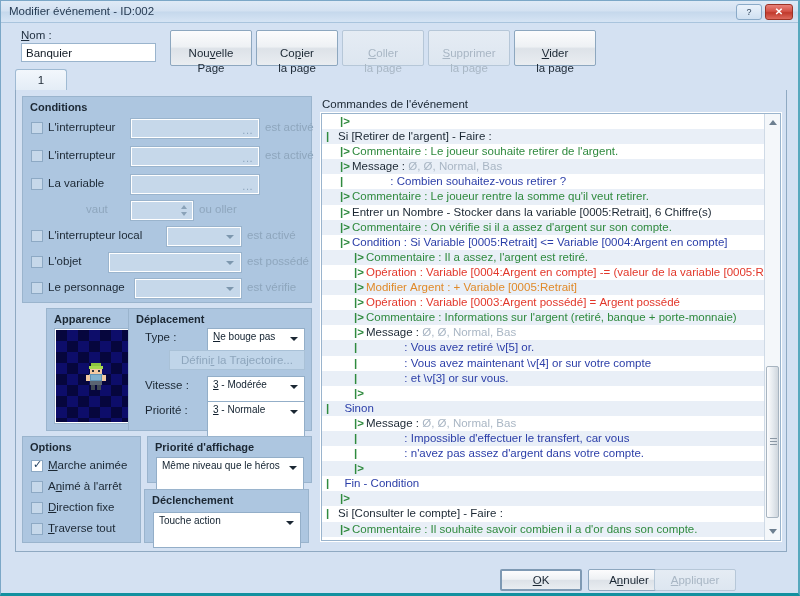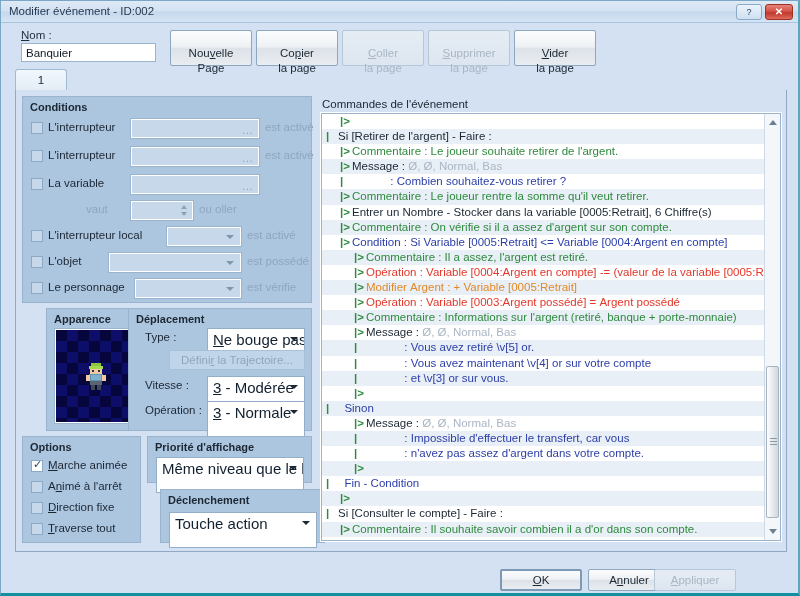--- a/index.html
+++ b/index.html
@@ -227,21 +227,21 @@
 
   
   #grp-deplacement { left: 112px; top: 218px; width: 184px; height: 123px; }
   .dep-label {
     position: absolute; font-size: 11.5px; color: #1b2733;
   }
   .wcombo {
     position: absolute; height: 36px;
     background: #ffffff;
     border: 1px solid #93aec8;
-    font-size: 15px; color: #11202e;
+    font-size: 10px; color: #11202e;
     padding: 2px 18px 0 5px;
     white-space: nowrap; overflow: hidden;
   }
   .wcombo .arr {
     position: absolute; right: 6px; top: 8px;
     width: 0; height: 0;
     border-left: 4px solid transparent;
     border-right: 4px solid transparent;
     border-top: 4px solid #1b2733;
   }
@@ -261,21 +261,21 @@
   .opt-row { position: absolute; left: 8px; height: 19px; }
   .opt-label {
     position: absolute; left: 17px; top: 2px;
     font-size: 11.5px; color: #1b2733; white-space: nowrap;
   }
   .opt-label u { text-decoration: underline; }
 
   
   #grp-priorite { left: 131px; top: 346px; width: 165px; height: 47px; }
   
-  #grp-declench { left: 144px; top: 399px; width: 165px; height: 54px; }
+  #grp-declench { left: 128px; top: 399px; width: 165px; height: 54px; }
 
   
   #cmd-label {
     position: absolute; left: 306px; top: 8px;
     font-size: 11.5px; color: #1b2733;
   }
   #cmd-box {
     position: absolute; left: 305px; top: 23px;
     width: 460px; height: 428px;
     background: #ffffff;
@@ -507,21 +507,21 @@
         <span class="arr"></span>
       </div>
       <div id="btn-traj">
         <span>Défini<u>r</u> la Trajectoire...</span>
       </div>
       <div class="dep-label" style="left:16px;top:70px;">Vitesse :</div>
       <div class="wcombo" style="left:78px;top:67px;width:98px;">
         <span><u>3</u> - Modérée</span>
         <span class="arr"></span>
       </div>
-      <div class="dep-label" style="left:16px;top:95px;">Opération :</div>
+      <div class="dep-label" style="left:16px;top:95px;">Priorité :</div>
       <div class="wcombo" style="left:78px;top:92px;width:98px;">
         <span><u>3</u> - Normale</span>
         <span class="arr"></span>
       </div>
     </div>
 
     <div class="group" id="grp-priorite">
       <div class="gtitle">Priorité d'affichage</div>
       <div class="wcombo" style="left:8px;top:20px;width:148px;">
         <span>Même niveau que le héros</span>

